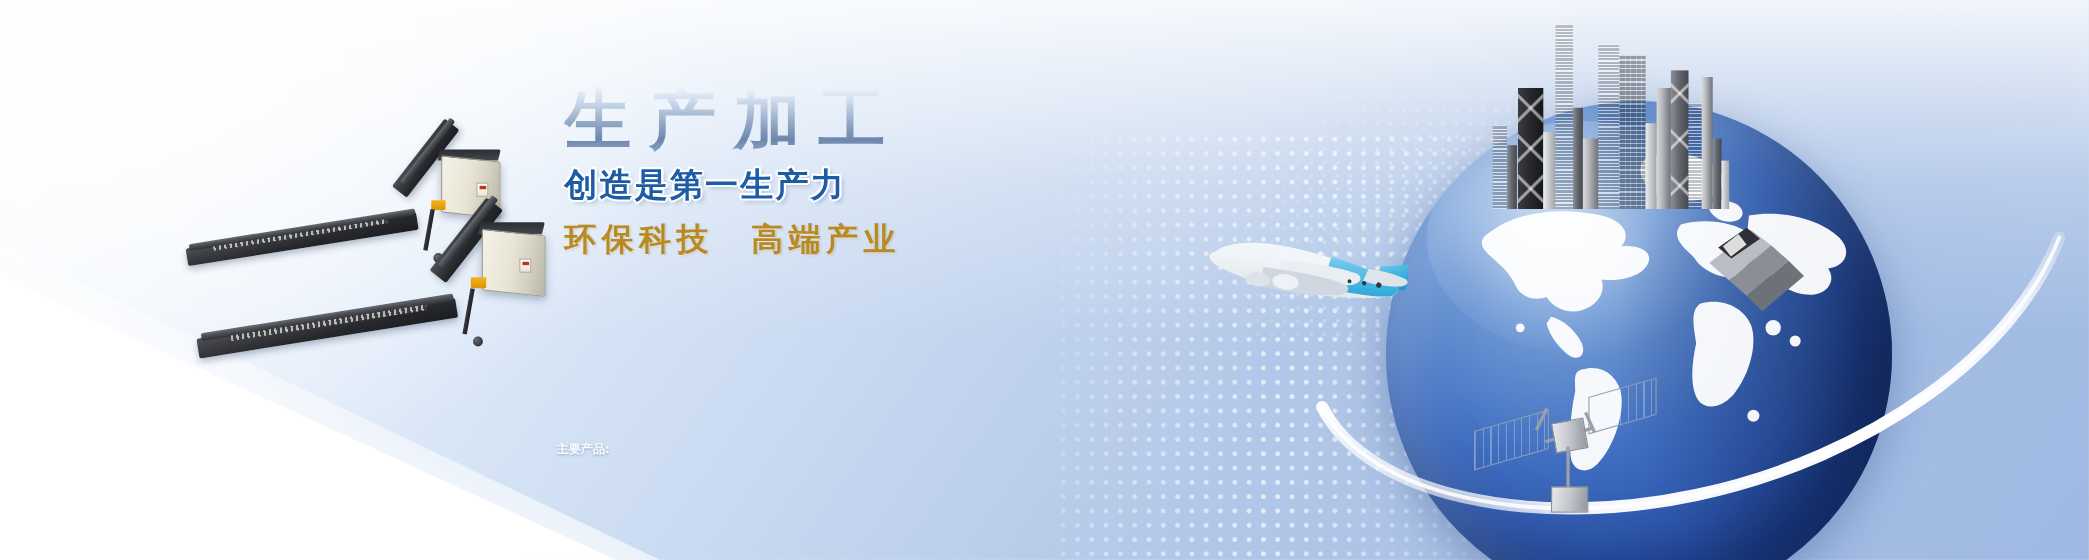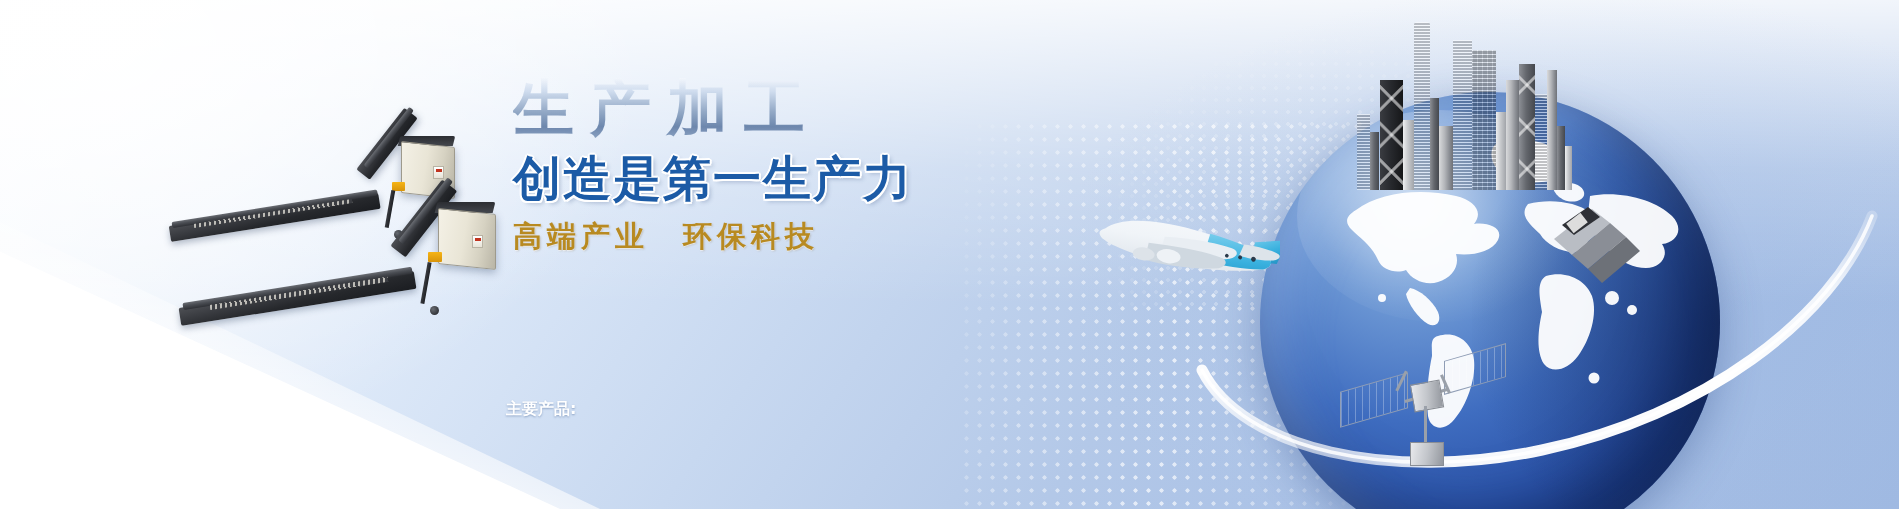--- a/index.html
+++ b/index.html
@@ -69,21 +69,21 @@
   }
   .headline-main-fallback{
     position:absolute;left:0;top:0;z-index:-1;
     font-size:61px;font-weight:700;letter-spacing:16px;line-height:1;
     color:#a3b6d2;white-space:nowrap;
   }
 
   .headline-sub{
     margin-top:14px;
     font-family:"DejaVu Sans","Liberation Sans",sans-serif;
-    font-size:48px;font-weight:700;letter-spacing:2px;line-height:1.06;
+    font-size:30px;font-weight:700;letter-spacing:2px;line-height:1.06;
     color:#1c5ba6;white-space:nowrap;
     text-shadow:
        2px 0 0 #ffffff, -2px 0 0 #ffffff, 0 2px 0 #ffffff, 0 -2px 0 #ffffff,
        1.5px 1.5px 0 #ffffff, -1.5px 1.5px 0 #ffffff, 1.5px -1.5px 0 #ffffff, -1.5px -1.5px 0 #ffffff,
        3px 3px 4px rgba(40,70,120,.28);
   }
 
   .headline-tag-row{
     margin-top:13px;display:flex;align-items:baseline;gap:34px;white-space:nowrap;
   }
@@ -91,21 +91,21 @@
     font-family:"Liberation Serif","DejaVu Serif",serif;
     font-size:29px;font-weight:700;letter-spacing:5px;
     color:#b88a21;
     text-shadow:0 1px 1px rgba(255,255,255,.65), 1px 1px 2px rgba(90,60,10,.25);
   }
 
   
   .product-para{
     position:absolute;left:506px;top:399px;width:600px;
     font-family:"DejaVu Sans","Liberation Sans",sans-serif;
-    font-size:16px;line-height:19.6px;color:#ffffff;
+    font-size:11px;line-height:19.6px;color:#ffffff;
     text-shadow:0 1px 2px rgba(60,90,140,.45);
   }
   .product-para .p-head{display:block;font-weight:600;margin-bottom:1px;}
   .product-para .p-body{display:block;}
 
   
   .machine{position:absolute;}
   .mach-arm{
     position:absolute;
     background:linear-gradient(175deg,#4e5055 0%,#3a3c41 30%,#26282c 62%,#1b1d21 100%);
@@ -405,22 +405,22 @@
 
   <div class="text-block">
     <div style="position:relative;">
       <div class="headline-main-fallback">生产加工</div>
       <div class="headline-main">生产加工</div>
     </div>
 
     <div class="headline-sub">创造是第一生产力</div>
 
     <div class="headline-tag-row">
+      <span class="headline-tag">环保科技</span>
       <span class="headline-tag">高端产业</span>
-      <span class="headline-tag">环保科技</span>
     </div>
   </div>
 
   <div class="product-para">
     <span class="p-head">主要产品:</span>
   </div>
 
 </div>
 
 </body></html>

